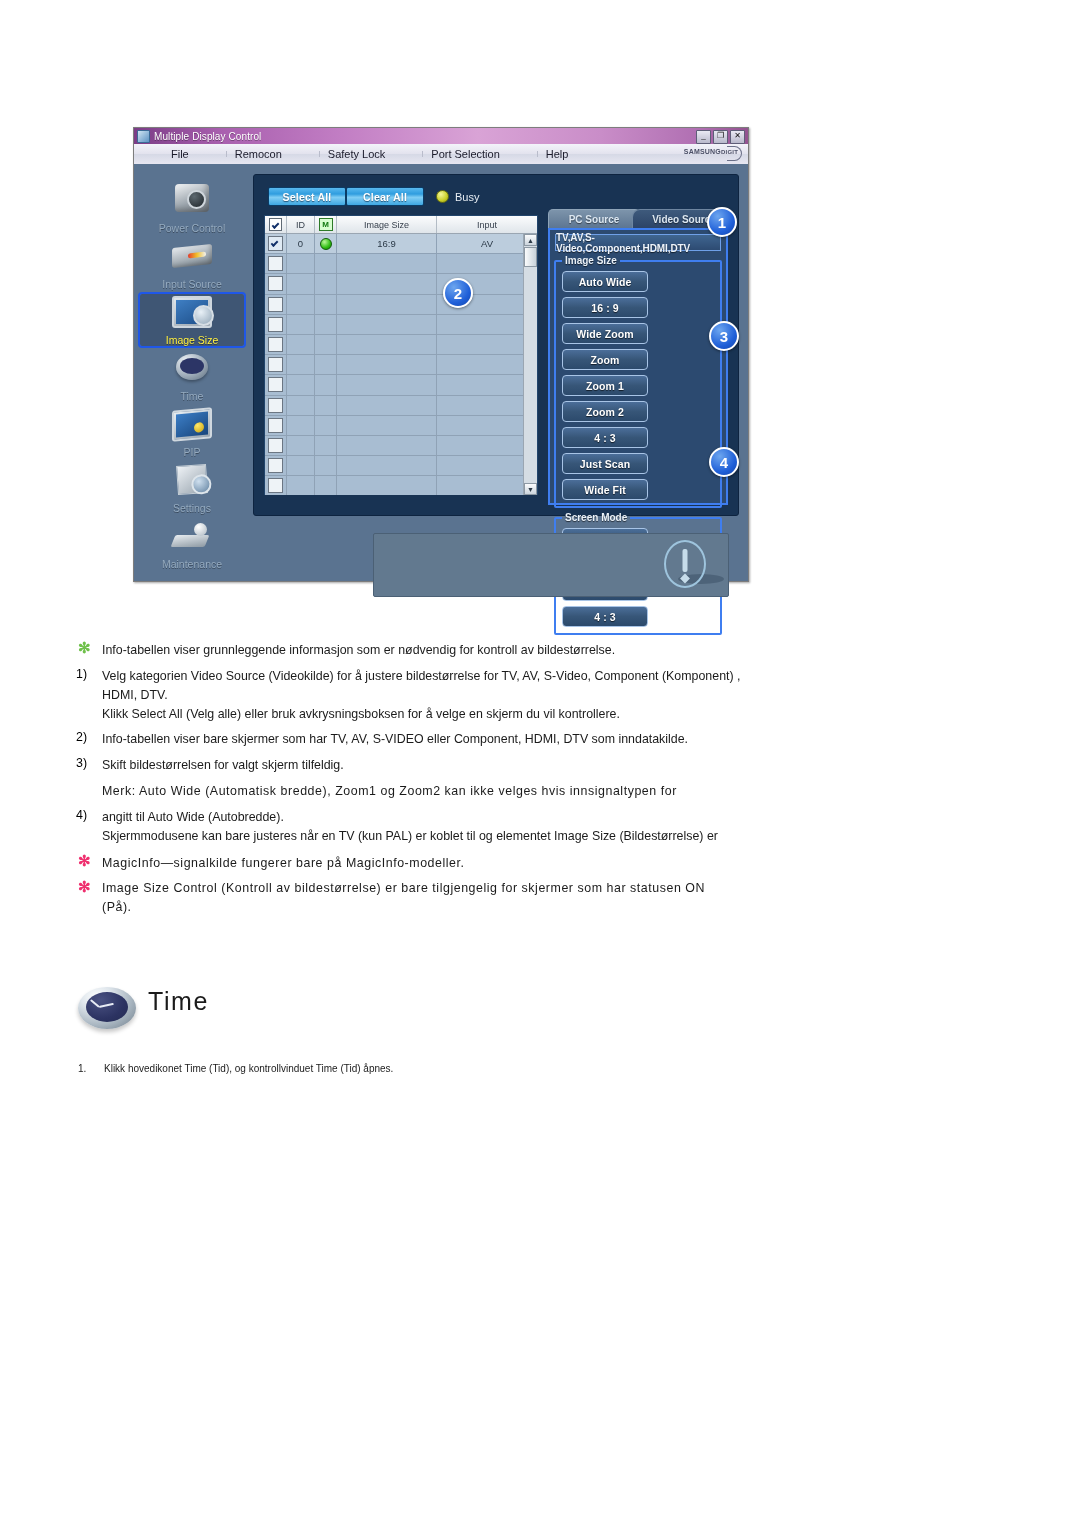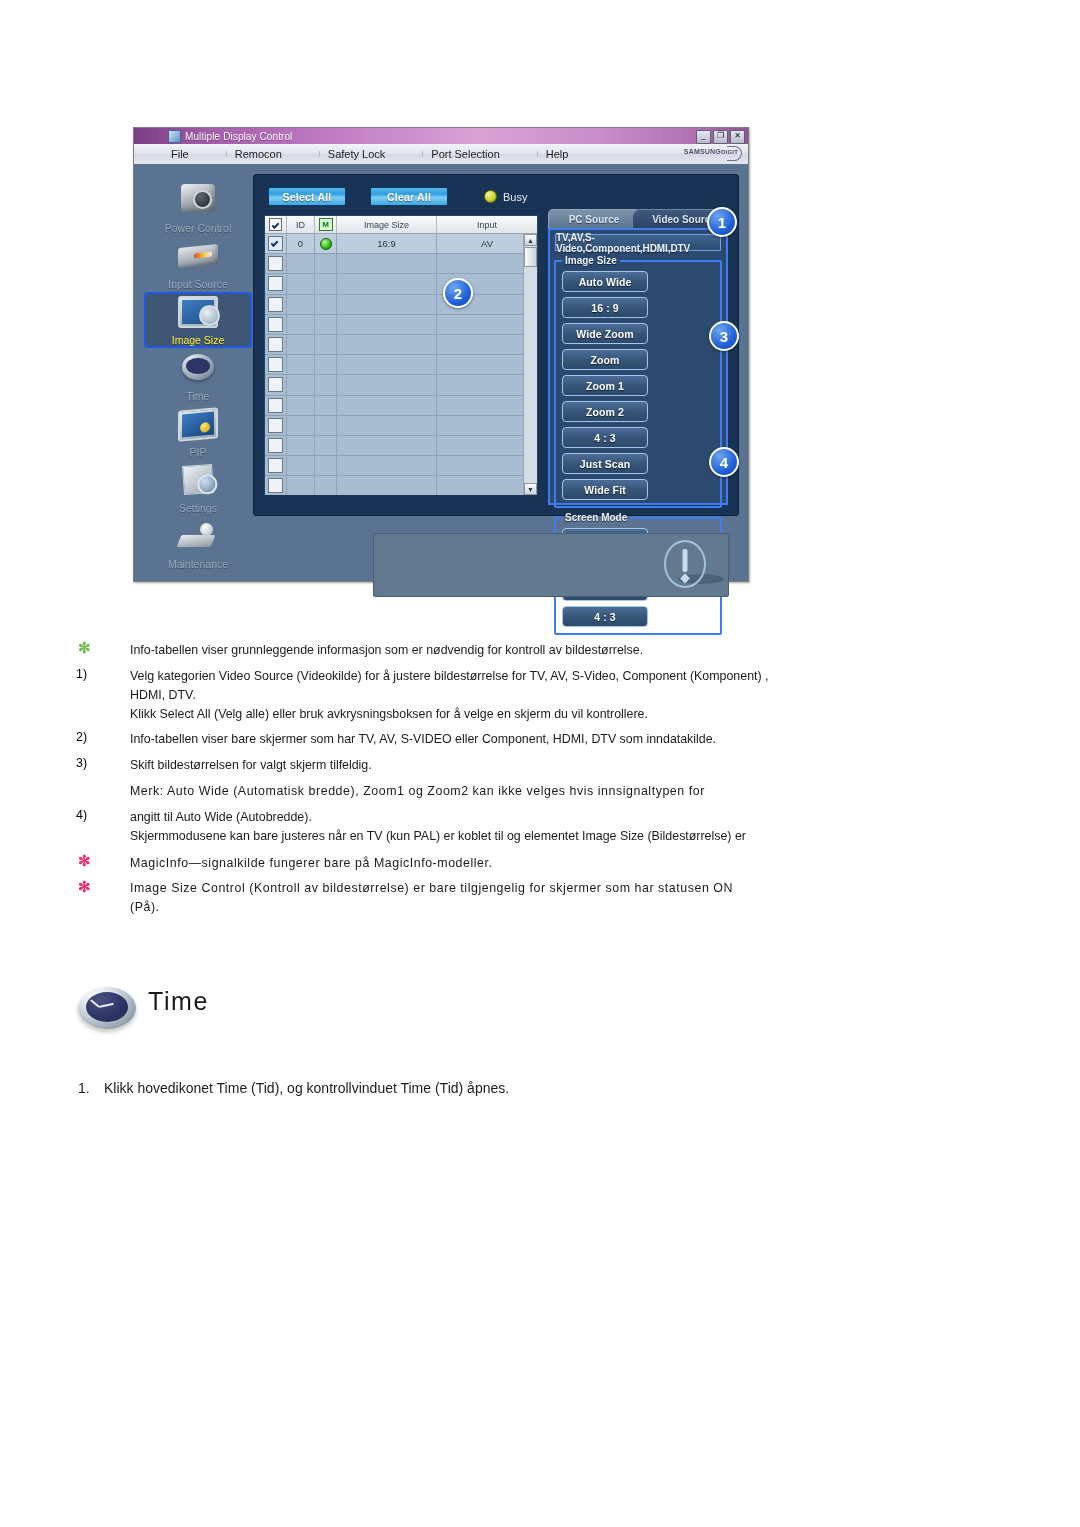--- a/index.html
+++ b/index.html
@@ -5,21 +5,21 @@
   html,body{margin:0;padding:0;background:#fff;}
   body{width:1080px;height:1527px;position:relative;font-family:"Liberation Sans",sans-serif;color:#000;overflow:hidden;}
 
   
   #app-window{position:absolute;left:133px;top:127px;width:616px;height:455px;
     background:#5a7390;border:1px solid #7d7d7d;box-sizing:border-box;
     box-shadow:1px 1px 2px rgba(0,0,0,.35);}
 
   
   #titlebar{height:16px;background:linear-gradient(90deg,#7b3d86 0%,#a85fae 14%,#c27ec4 34%,#d9a3d6 56%,#c98dc8 76%,#b06fb2 92%,#93528f 100%);
-    position:relative;display:flex;align-items:center;padding-left:31px;}
+    position:relative;display:flex;align-items:center;}
   #app-icon{width:11px;height:11px;margin:0 4px 0 3px;background:linear-gradient(135deg,#cfe4f2,#5d93c4);border:1px solid #3b6a96;border-radius:1px;flex:0 0 auto;}
   #title-text{font-size:10px;color:#fff;letter-spacing:.1px;text-shadow:0 1px 0 rgba(0,0,0,.35);white-space:nowrap;}
   .tb-btns{position:absolute;right:3px;top:2px;display:flex;gap:2px;}
   .tb-btn{width:13px;height:12px;background:linear-gradient(180deg,#e9e9f3,#b9b9cc);border:1px solid #5e5e78;border-radius:1px;
     font-size:8px;line-height:10px;text-align:center;color:#111;font-family:"Liberation Sans",sans-serif;}
 
   
   #menubar{height:20px;background:linear-gradient(180deg,#f3f3fa 0%,#e3e3ee 48%,#d6d9e6 52%,#e7e7f1 100%);
     display:flex;align-items:center;position:relative;border-bottom:1px solid #9aa0b0;}
   .menu-item{font-size:11px;color:#1a1a2a;padding:0 9px;position:relative;white-space:nowrap;margin-left:28px;}
@@ -28,21 +28,21 @@
     font-family:"Liberation Sans",sans-serif;font-weight:bold;border-bottom-right-radius:8px;
     padding:1px 4px 1px 2px;}
   #samsung-logo .dg{font-size:6px;}
   #samsung-logo::after{content:"";position:absolute;right:0;top:-1px;width:14px;height:13px;border:1px solid #6b7088;
     border-left:none;border-radius:0 8px 8px 0;}
 
   
   #app-body{position:absolute;left:0;right:0;top:36px;bottom:0;background:#5a7390;}
 
   
-  #sidebar{position:absolute;left:12px;top:18px;width:104px;}
+  #sidebar{position:absolute;left:6px;top:18px;width:104px;}
   .side-item{height:52px;position:relative;margin-bottom:4px;display:flex;flex-direction:column;align-items:center;justify-content:flex-end;}
   .side-item .ico{position:absolute;top:0;left:50%;transform:translateX(-50%);width:42px;height:32px;}
   .side-item .lbl{font-size:10.5px;color:#94aabf;text-shadow:0 1px 0 rgba(0,0,0,.35);position:relative;z-index:3;}
   .side-item.selected{outline:2px solid #1f57e8;background:rgba(20,40,70,.38);border-radius:2px;}
   .side-item.selected .lbl{color:#ffef3f;}
 
   
   .ic-power{width:34px;height:28px;margin:2px auto;background:linear-gradient(160deg,#f2f4f6,#9aa3ab 60%,#6d757d);
     border-radius:4px;position:relative;box-shadow:inset -3px -3px 5px rgba(0,0,0,.2);}
   .ic-power::after{content:"";position:absolute;right:3px;top:6px;width:15px;height:15px;border-radius:50%;
@@ -73,21 +73,21 @@
   .ic-maint::before{content:"";position:absolute;left:0;bottom:0;width:34px;height:12px;
     background:linear-gradient(170deg,#e8edf1,#8d99a3);transform:skewX(-22deg);border-radius:2px;}
   .ic-maint::after{content:"";position:absolute;right:4px;top:0px;width:13px;height:13px;border-radius:50%;
     background:radial-gradient(circle at 35% 30%,#ffffff,#aab6c0);}
 
   
   #main-panel{position:absolute;left:119px;right:9px;top:10px;height:340px;background:#183353;
     border:1px solid #0e2440;border-radius:3px;}
 
   
-  #actions{position:absolute;left:14px;top:12px;display:flex;align-items:center;gap:24px;}
+  #actions{position:absolute;left:14px;top:12px;display:flex;align-items:center;gap:0;}
   .btn-blue{width:76px;height:17px;border-radius:2px;border:1px solid #0b3c66;
     background:linear-gradient(180deg,#59b9ef 0%,#2f9ddf 35%,#7fcdf4 55%,#3ea7e2 100%);
     font-size:10.5px;font-weight:bold;color:#ffffff;text-shadow:0 1px 1px rgba(0,30,60,.65);
     display:flex;align-items:center;justify-content:center;letter-spacing:.2px;}
   #busy-wrap{display:flex;align-items:center;gap:6px;margin-left:12px;}
   #busy-led{width:11px;height:11px;border-radius:50%;background:radial-gradient(circle at 35% 30%,#f4f79a,#c9cf28 60%,#8b9110);
     border:1px solid #6d7410;}
   #busy-label{font-size:11px;color:#e7edf3;}
 
   
@@ -156,42 +156,42 @@
     border:2px solid #ffffff;box-shadow:0 1px 3px rgba(0,0,0,.45);
     color:#fff;font-size:15px;font-weight:bold;display:flex;align-items:center;justify-content:center;
     font-family:"Liberation Sans",sans-serif;}
   #co-1{left:707px;top:207px;}
   #co-2{left:443px;top:278px;}
   #co-3{left:709px;top:321px;}
   #co-4{left:709px;top:447px;}
 
   
   #doc{position:absolute;left:0;top:640px;width:1080px;}
-  .line{font-size:12.4px;color:#1b1b1b;line-height:1.52;margin-left:28px;}
+  .line{font-size:12.4px;color:#1b1b1b;line-height:1.52;}
   .bul{position:relative;padding-left:26px;margin-left:76px;margin-bottom:7px;}
   .bul .ast{position:absolute;left:2px;top:0px;font-size:15px;line-height:1.1;font-weight:bold;}
   .ast.green{color:#6fc04a;}
   .ast.pink{color:#ef2f6e;}
   .num{position:relative;padding-left:26px;margin-left:76px;margin-bottom:7px;}
   .num .n{position:absolute;left:0;top:0;font-size:12.4px;}
   .indent{margin-left:102px;margin-bottom:7px;}
   .wide{letter-spacing:.55px;}
 
   
   #time-sec{position:absolute;left:0;top:975px;width:1080px;}
   #time-icon{position:absolute;left:78px;top:8px;width:58px;height:48px;}
   #time-icon .plate{position:absolute;left:0;top:4px;width:58px;height:42px;border-radius:50%;
     background:radial-gradient(ellipse at 32% 24%,#fdfefe 0%,#dfe6ec 28%,#a9b6c1 62%,#6d7b88 100%);
     box-shadow:0 3px 4px rgba(0,0,0,.22);}
   #time-icon .face{position:absolute;left:8px;top:9px;width:42px;height:30px;border-radius:50%;
     background:radial-gradient(ellipse at 35% 28%,#4a5282,#2c3362 60%,#232a52);}
   #time-icon .hand-h{position:absolute;left:21px;top:23px;width:15px;height:2px;background:#e8ecf5;transform:rotate(-12deg);transform-origin:left center;border-radius:1px;}
   #time-icon .hand-m{position:absolute;left:21px;top:23px;width:11px;height:2px;background:#e8ecf5;transform:rotate(-140deg);transform-origin:left center;border-radius:1px;}
   #time-title{position:absolute;left:148px;top:12px;font-size:25px;color:#1b1b1b;letter-spacing:1.6px;}
-  #time-step{position:absolute;left:78px;top:105px;font-size:14px;color:#1b1b1b;}
+  #time-step{position:absolute;left:78px;top:88px;font-size:10px;color:#1b1b1b;}
   #time-step .n{display:inline-block;width:26px;}
 </style>
 </head>
 <body>
 
 <div id="app-window">
 
   <div id="titlebar">
     <div id="app-icon"></div>
     <div id="title-text">Multiple Display Control</div>

